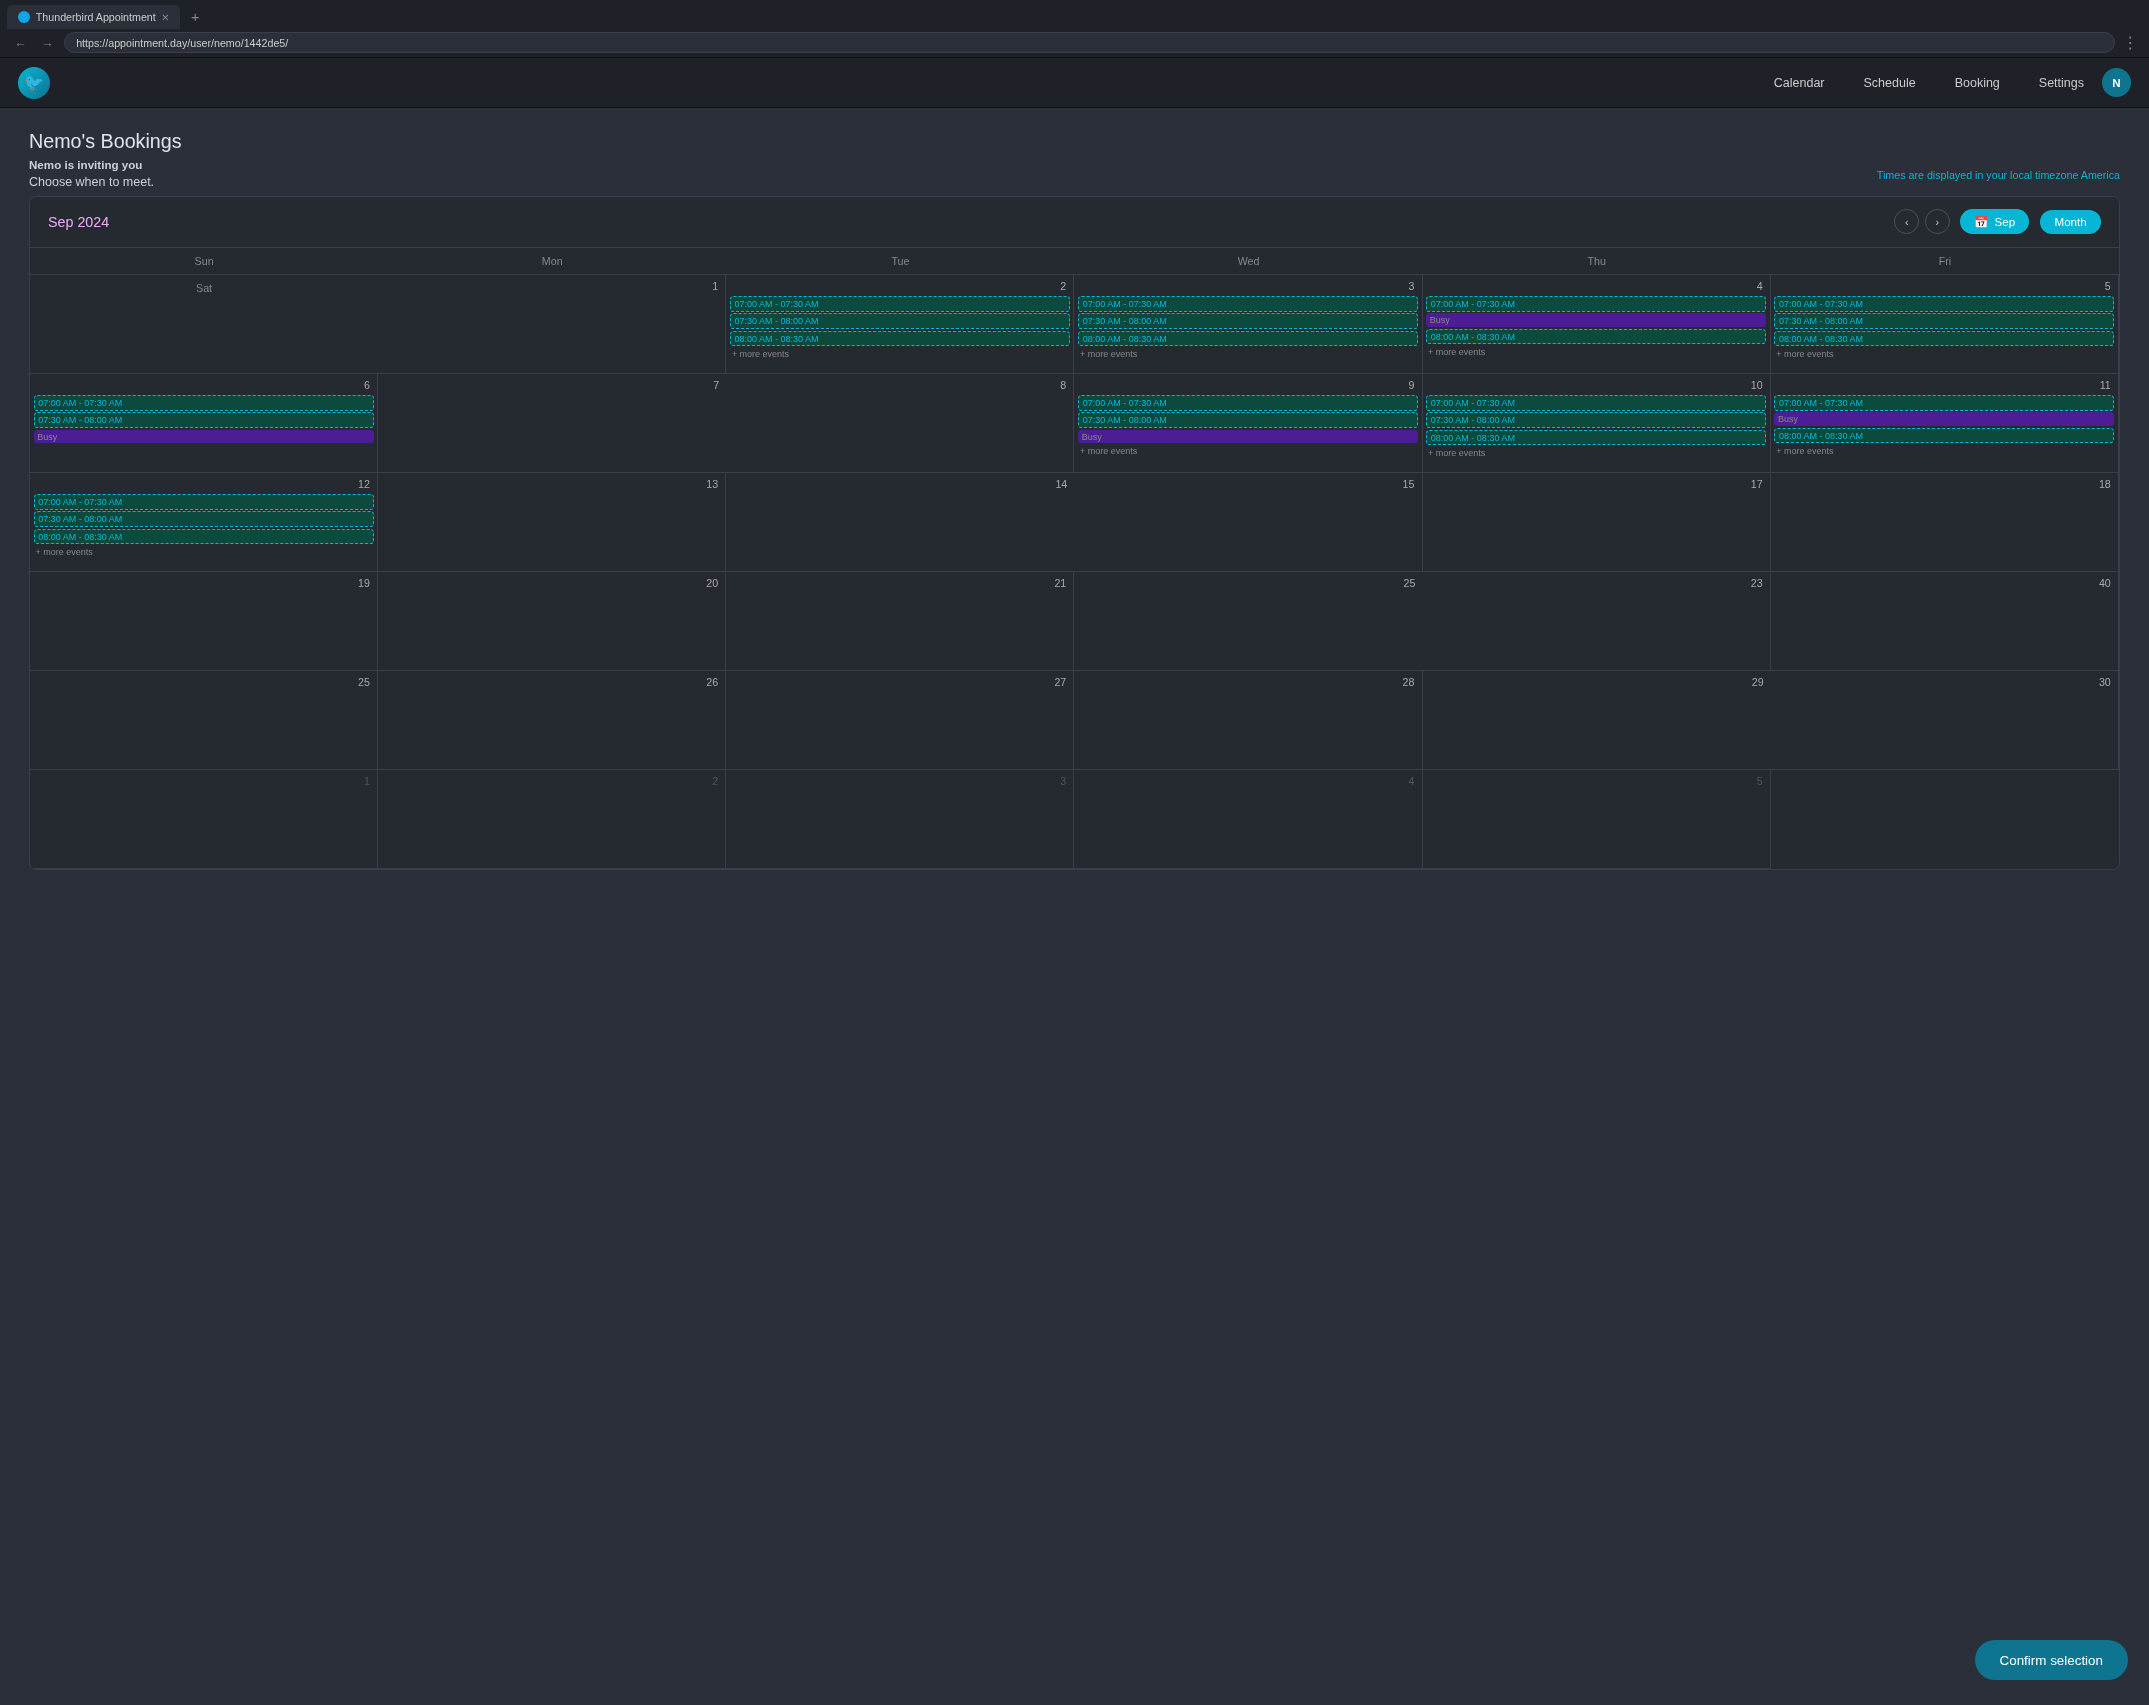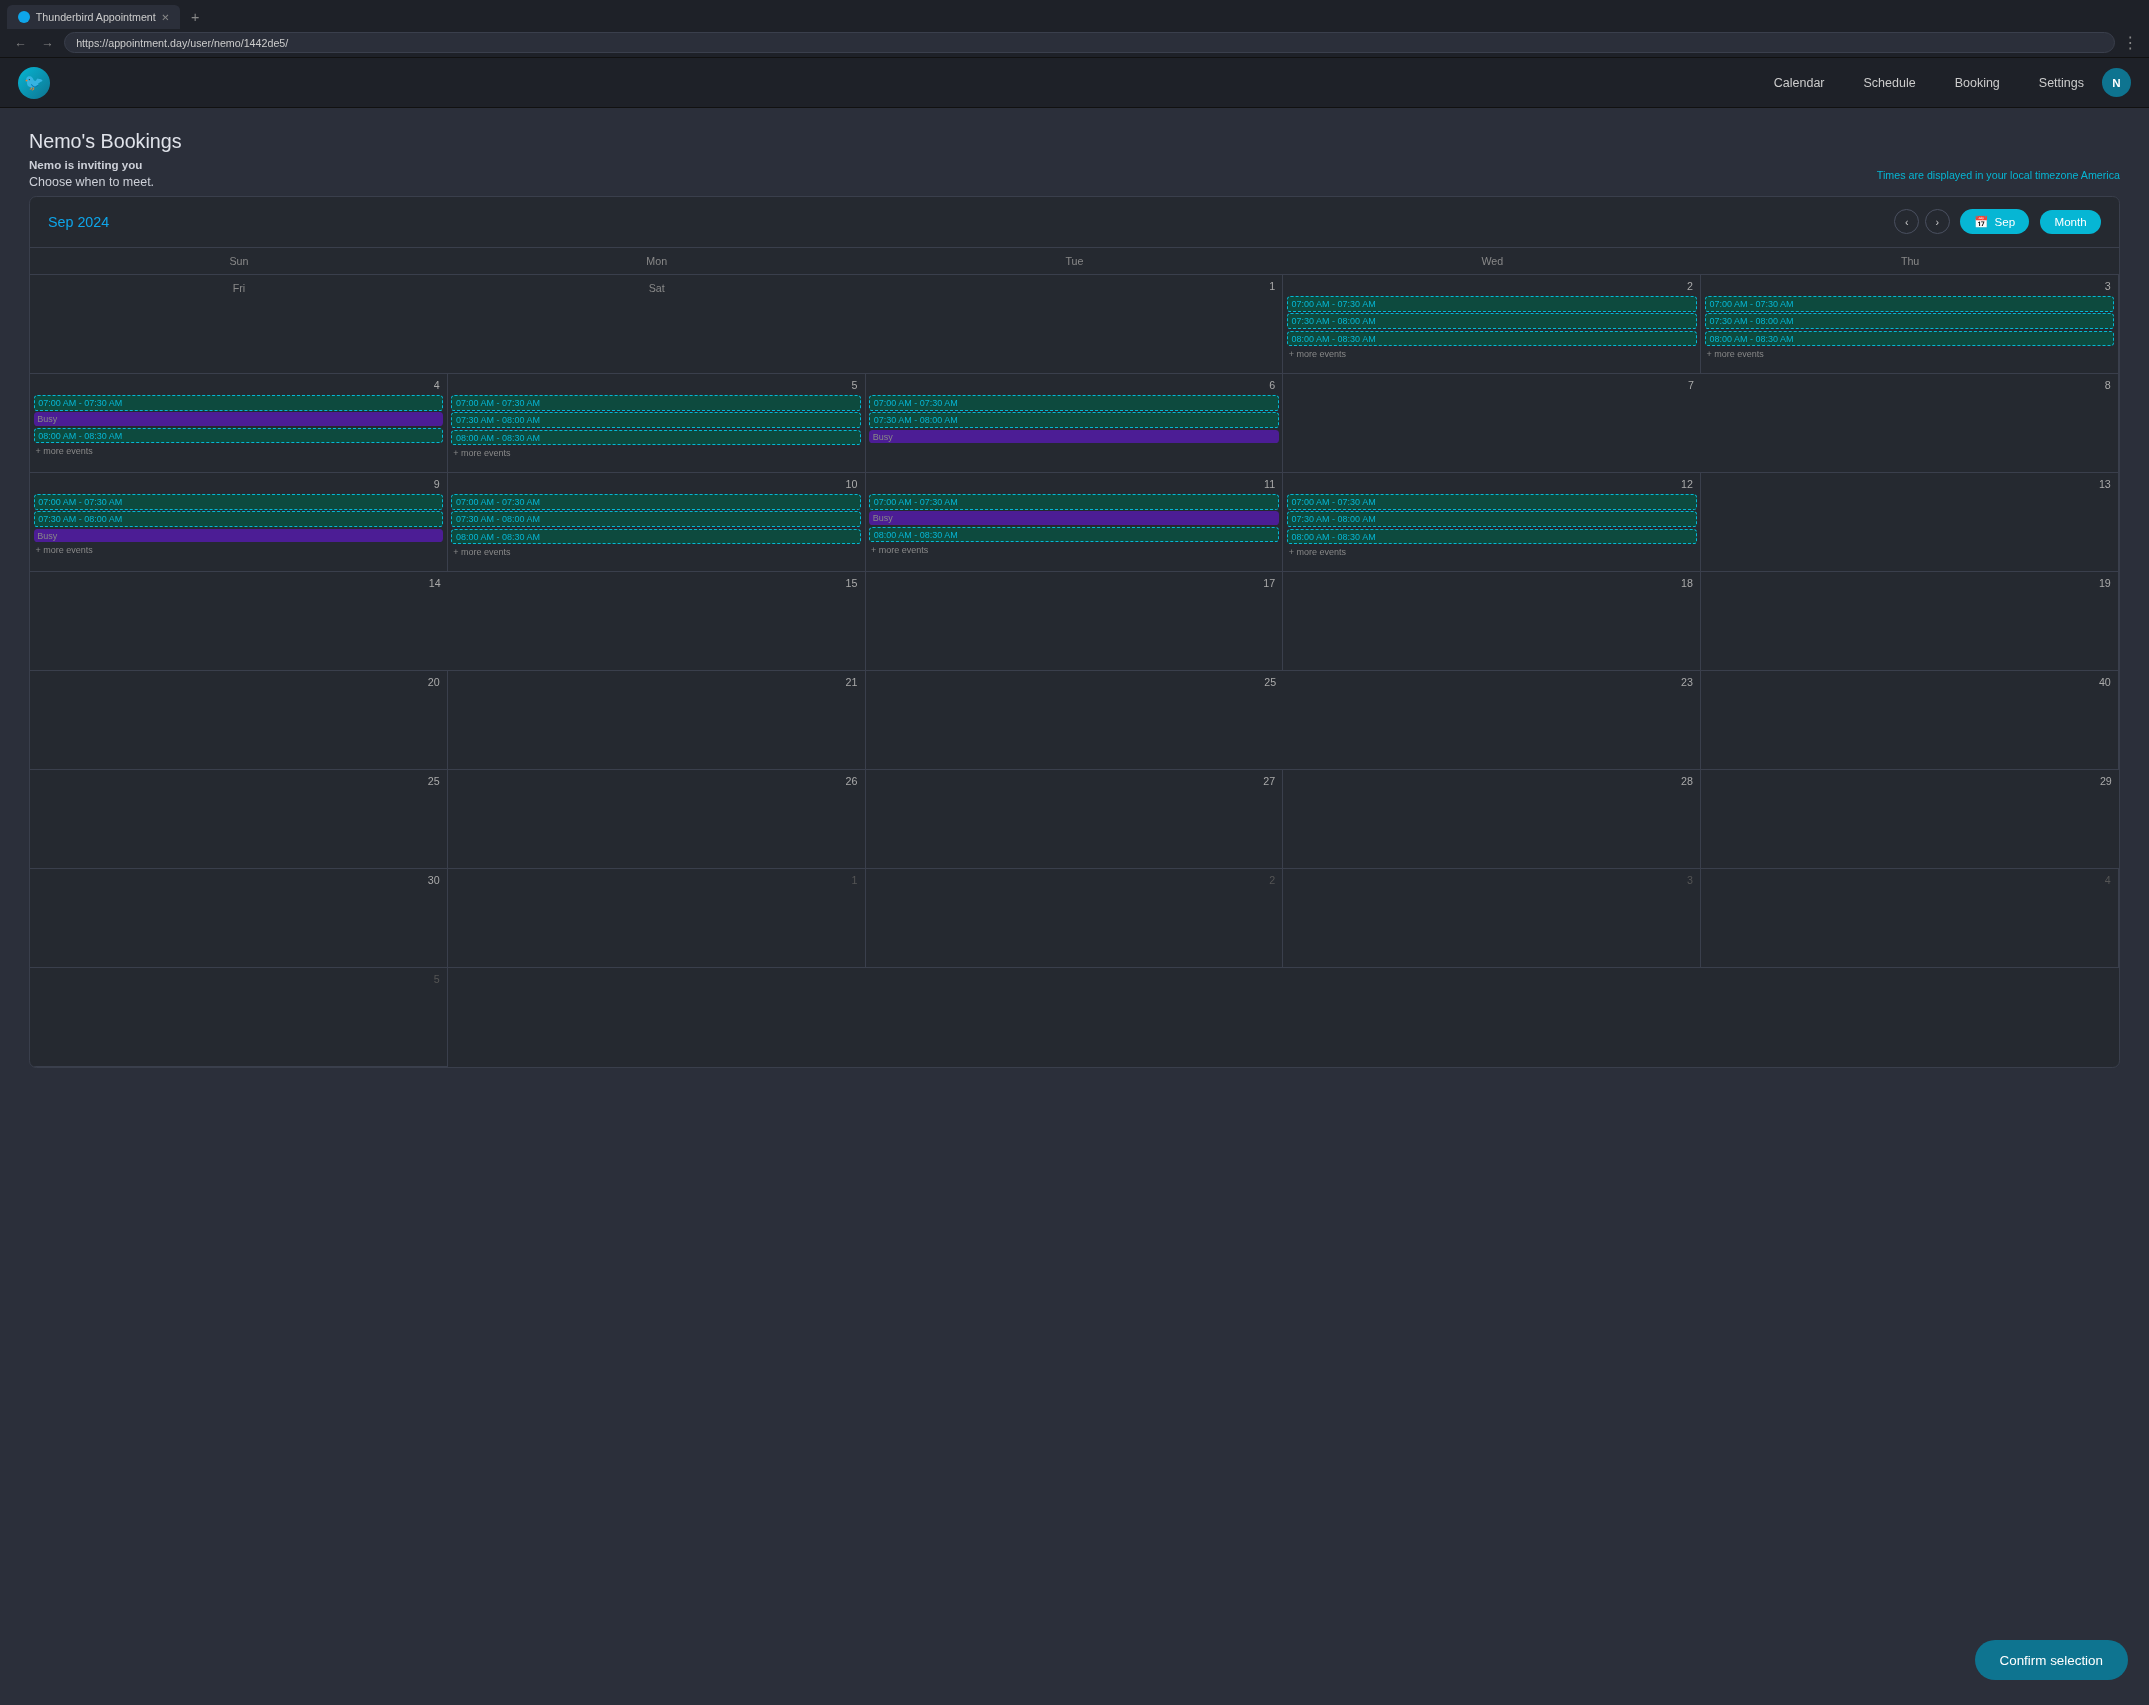--- a/index.html
+++ b/index.html
@@ -171,21 +171,21 @@
     }
     .calendar-header {
       display: flex;
       align-items: center;
       padding: 12.5px 18px;
       border-bottom: 0.9px solid #3a3f4c;
       gap: 10.7px;
     }
     .calendar-title {
       font-size: 14.3px;
-      color: #0ea5e9;
+      color: #f0abfc;
       font-weight: 500;
       flex: 1;
     }
     .nav-arrow {
       background: none;
       border: 0.9px solid #4a5060;
       border-radius: 50%;
       color: #ccc;
       width: 25px;
       height: 25px;
@@ -217,21 +217,21 @@
       border-radius: 18px;
       color: white;
       padding: 5.4px 14.3px;
       font-size: 11.6px;
       cursor: pointer;
     }
 
     
     .calendar-grid {
       display: grid;
-      grid-template-columns: repeat(5, 1fr);
+      grid-template-columns: repeat(6, 1fr);
     }
     .day-header {
       text-align: center;
       padding: 7.2px 3.6px;
       font-size: 10.7px;
       color: #888;
       border-bottom: 0.9px solid #3a3f4c;
       background: #252930;
     }
     .day-cell {

